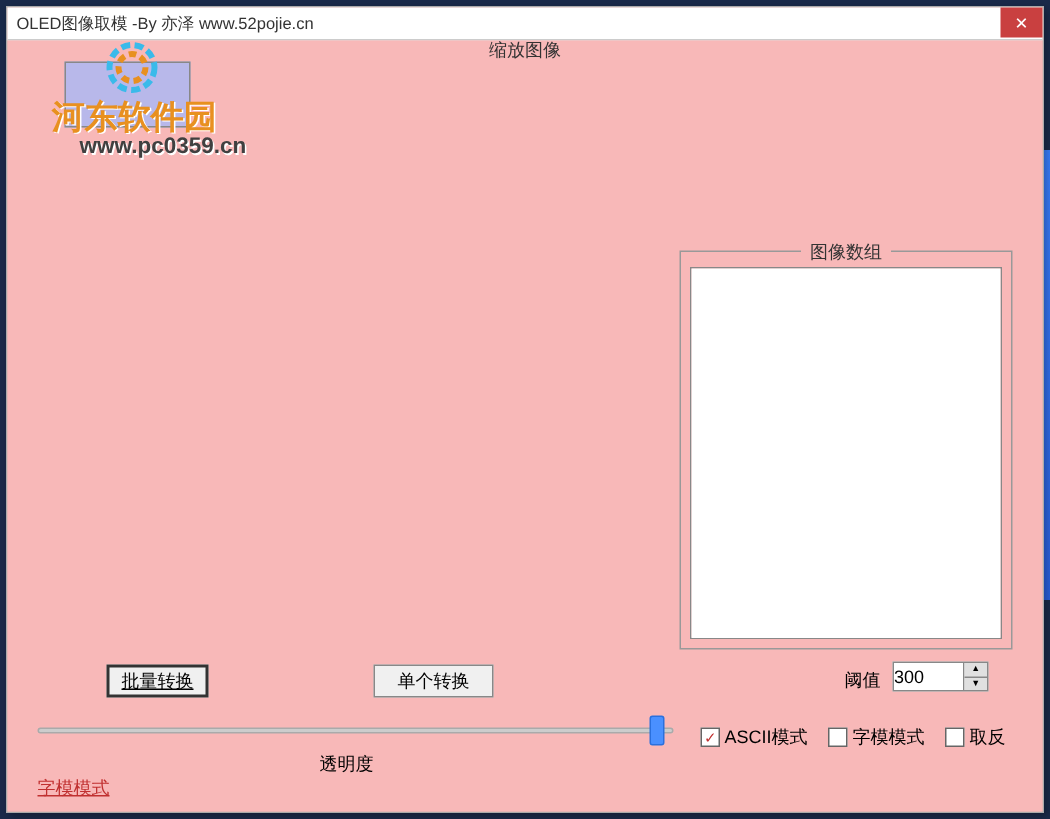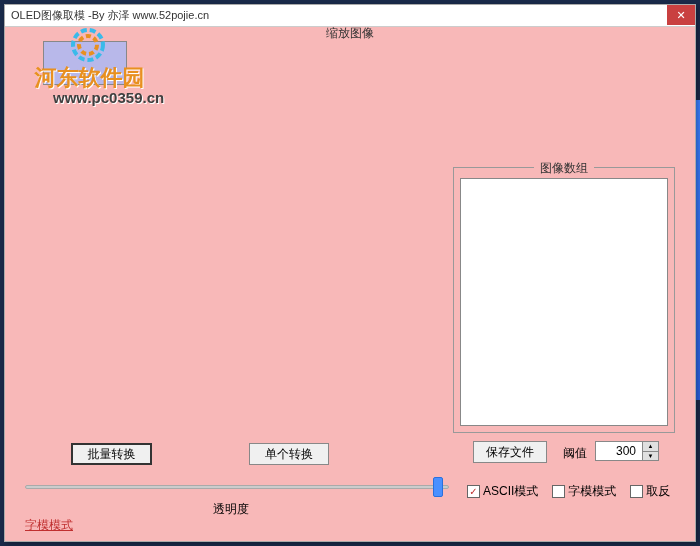--- a/index.html
+++ b/index.html
@@ -167,21 +167,21 @@
     position: absolute;
     height: 22px;
     background: #f0f0f0;
     border: 1px solid #888;
     font-size: 12px;
     cursor: pointer;
     display: flex;
     align-items: center;
     justify-content: center;
   }
-  .btn-batch { left: 66px; top: 416px; width: 81px; border: 2px solid #333; }
+  .btn-batch { left: 66px; top: 416px; width: 68px; border: 2px solid #333; text-decoration: underline; }
   .btn-single { left: 244px; top: 416px; width: 80px; }
   .btn-save { left: 468px; top: 414px; width: 74px; }
   .threshold-label {
     position: absolute;
     left: 558px;
     top: 418px;
     font-size: 12px;
   }
   .threshold-input {
     position: absolute;
@@ -189,21 +189,21 @@
     top: 414px;
     width: 64px;
     height: 20px;
     border: 1px solid #888;
     background: #fff;
     display: flex;
   }
   .threshold-input input {
     width: 46px;
     border: none;
-    padding-left: 20px;
+    padding-left: 0;
     font-size: 12px;
     outline: none;
   }
   .spinner {
     width: 16px;
     display: flex;
     flex-direction: column;
     border-left: 1px solid #888;
   }
   .spinner div {
@@ -328,23 +328,20 @@
         <div style="height:600px"></div>
       </div>
     </div>
 
     <div class="btn btn-batch">
       <span>批量转换</span>
     </div>
     <div class="btn btn-single">
       <span>单个转换</span>
     </div>
-    <div class="btn btn-save">
-      <span>保存文件</span>
-    </div>
 
     <span class="threshold-label">阈值</span>
     <div class="threshold-input">
       <input type="text" value="300" style="">
       <div class="spinner">
         <div>▲</div>
         <div>▼</div>
       </div>
     </div>
 

